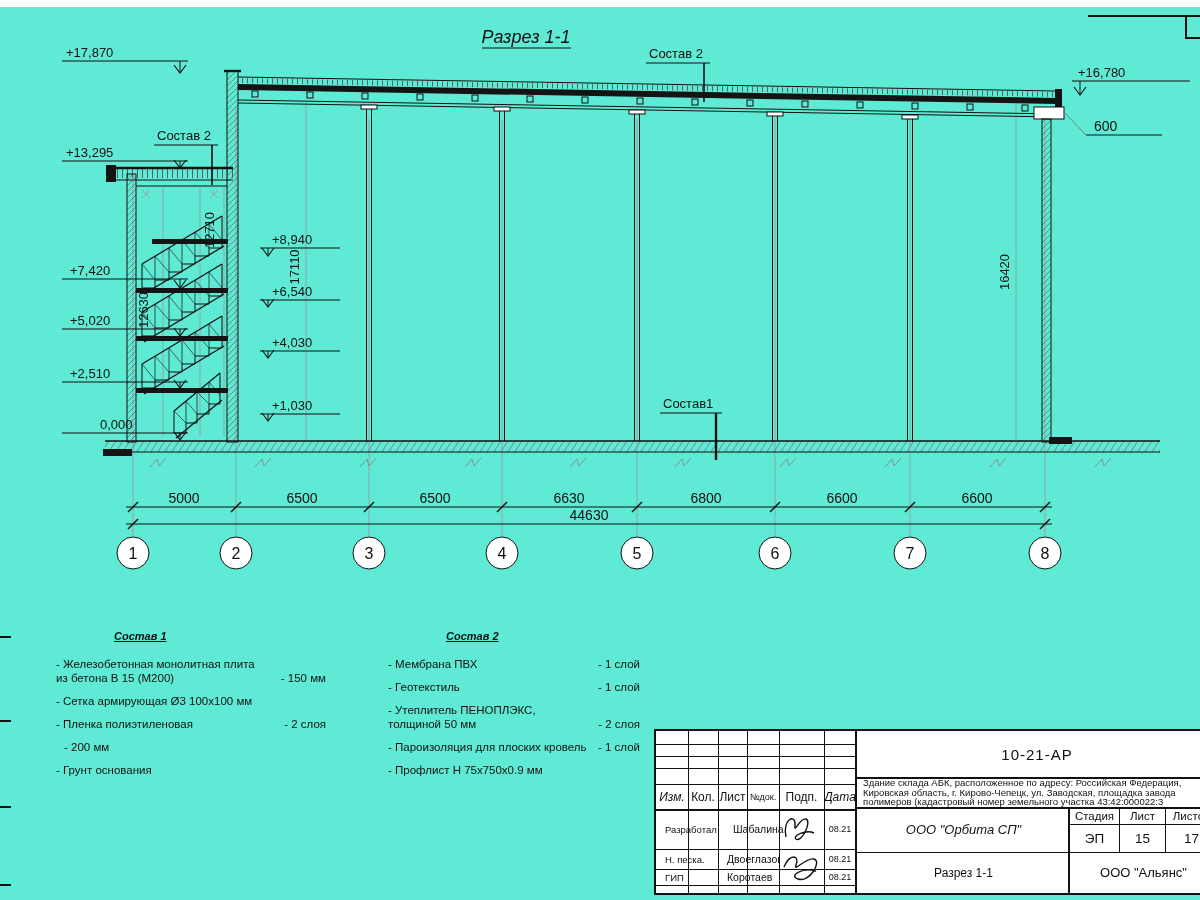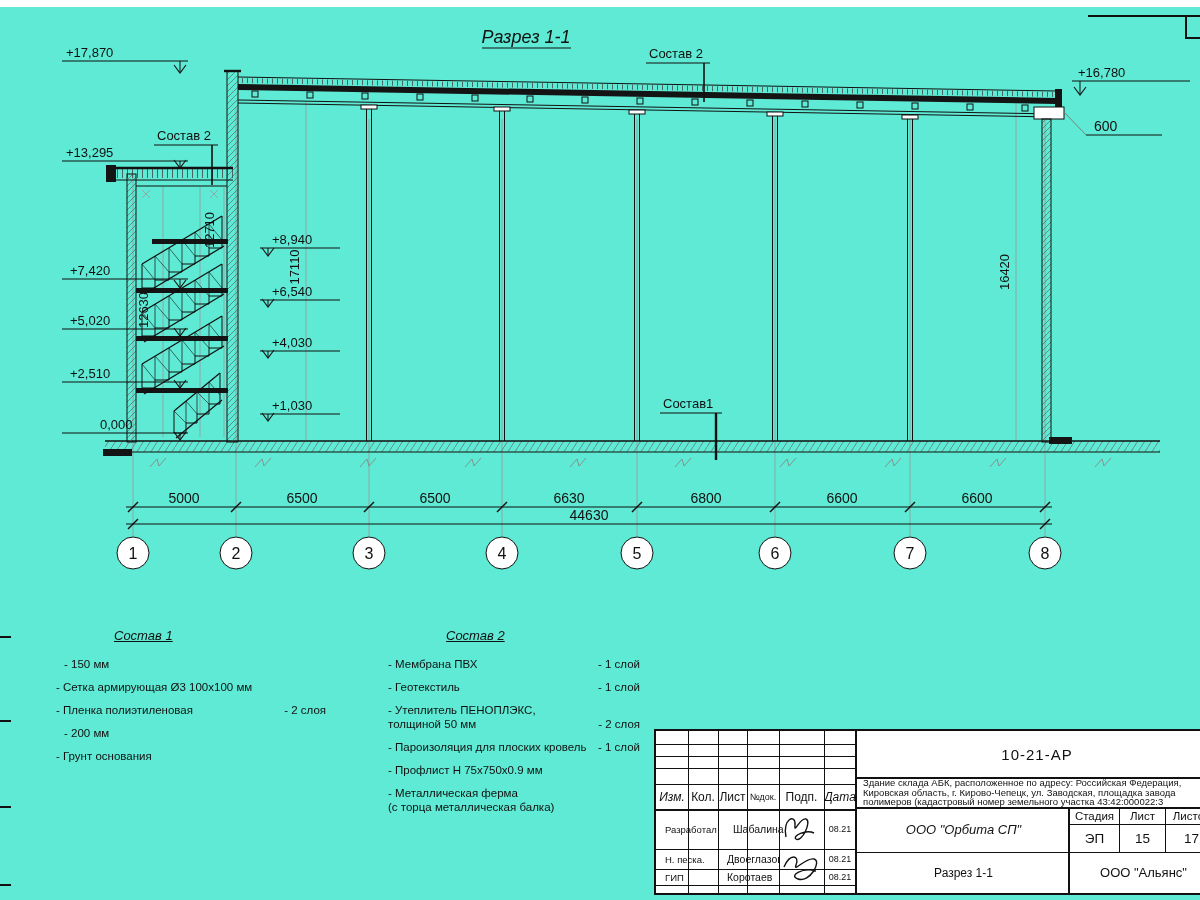--- a/index.html
+++ b/index.html
@@ -13,21 +13,21 @@
   .thin2{stroke:#777;stroke-width:.9;fill:none}
   .blk{fill:#141414;stroke:none}
   .wht{fill:#fff;stroke:#111;stroke-width:1}
   .txt{font:13px "Liberation Sans",sans-serif;fill:#111;stroke:none}
   .txt14{font:14px "Liberation Sans",sans-serif;fill:#111;stroke:none}
   .txt16{font:16px "Liberation Sans",sans-serif;fill:#111;stroke:none}
   .ttl{font:italic 18px "Liberation Sans",sans-serif;fill:#111;stroke:none}
   .rot{font:13px "Liberation Sans",sans-serif;fill:#111;stroke:none}
   
   .sostav{position:absolute;font-size:11.5px;line-height:14px;color:#111;}
-  .sostav .st-title{font-style:italic;font-weight:normal;text-decoration:underline;margin:0 0 14px 58px;font-size:13px;}
+  .sostav .st-title{font-style:italic;font-weight:bold;text-decoration:underline;margin:0 0 14px 58px;font-size:11px;}
   .st-item{display:flex;justify-content:space-between;align-items:flex-end;margin-bottom:9px;}
   .st-name{white-space:pre-line;}
   .st-val{white-space:nowrap;padding-left:8px;}
   
   .tb{position:absolute;left:654px;top:722px;width:561px;height:166px;border:2px solid #111;box-sizing:border-box;background:#fff;font-size:11px;}
   .abs{position:absolute;box-sizing:border-box;}
   .cv{position:absolute;top:0;bottom:0;border-left:1px solid #111;width:0;}
   .ch{position:absolute;left:0;right:0;border-top:1px solid #111;height:0;}
   .cell{position:absolute;display:flex;align-items:center;justify-content:center;text-align:center;overflow:hidden;box-sizing:border-box;}
   .lft{justify-content:flex-start;padding-left:9px;text-align:left;}
@@ -359,20 +359,22 @@
     <g>
           <circle class="wht" cx="1045" cy="546" r="16"></circle>
           <text class="txt16" x="1045" y="552" text-anchor="middle">8</text>
         </g>
   </g>
 </svg>
 
 <div class="sostav" style="left:56px;top:622px;width:270px;">
   <div class="st-title">Состав 1</div>
   <div class="st-item">
+        <div class="st-name">- Железобетонная  монолитная плита
+  из бетона В 15 (М200)</div>
         <div class="st-val">- 150 мм</div>
       </div>
   <div class="st-item">
         <div class="st-name">- Сетка армирующая Ø3 100х100 мм</div>
         <div class="st-val"></div>
       </div>
   <div class="st-item">
         <div class="st-name">- Пленка полиэтиленовая</div>
         <div class="st-val">-  2 слоя</div>
       </div>
@@ -399,25 +401,20 @@
         <div class="st-name">- Утеплитель ПЕНОПЛЭКС,
   толщиной 50 мм</div>
         <div class="st-val">- 2 слоя</div>
       </div>
   <div class="st-item">
         <div class="st-name">- Пароизоляция для плоских кровель</div>
         <div class="st-val">- 1 слой</div>
       </div>
   <div class="st-item">
         <div class="st-name">- Профлист Н 75х750х0.9 мм</div>
-        <div class="st-val"></div>
-      </div>
-  <div class="st-item">
-        <div class="st-name">- Металлическая ферма
-  (с торца металлическая балка)</div>
         <div class="st-val"></div>
       </div>
 </div>
 
 <div class="tb">
 
   <div class="abs" style="left:0;top:0;width:201px;height:162px;border-right:2px solid #111;">
     <div class="cv" style="left:32px;"></div>
         <div class="cv" style="left:62px;"></div>
     <div class="cv" style="left:91px;"></div>

